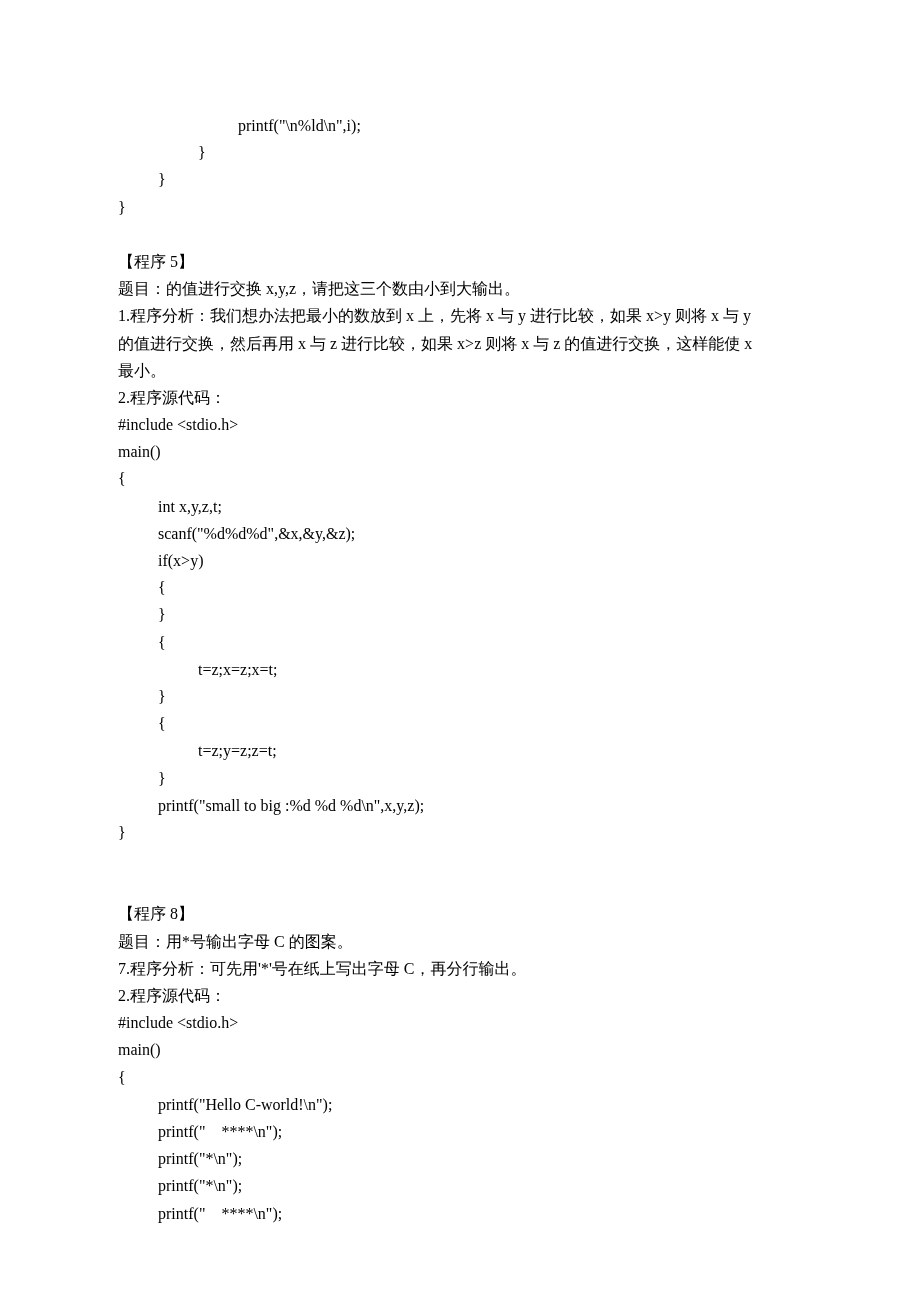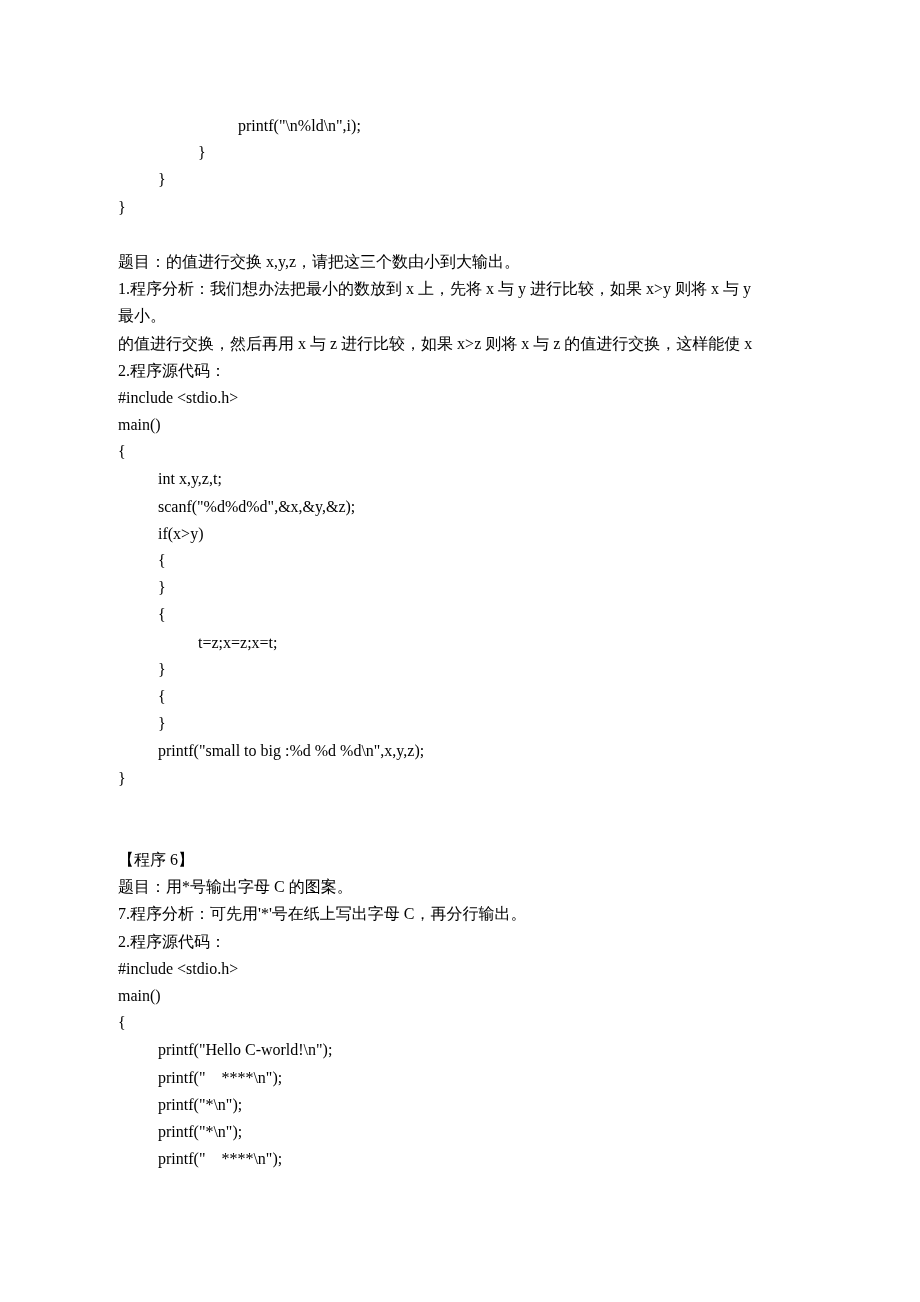--- a/index.html
+++ b/index.html
@@ -30,44 +30,46 @@
 
 <div class="page">
 
   <div class="code-line indent3">printf("\n%ld\n",i);</div>
   <div class="code-line indent2">}</div>
   <div class="code-line indent1">}</div>
   <div class="code-line">}</div>
 
   <div class="spacer"></div>
 
+  <div>【程序 5】</div>
   <div>题目：的值进行交换 x,y,z，请把这三个数由小到大输出。</div>
   <div>1.程序分析：我们想办法把最小的数放到 x 上，先将 x 与 y 进行比较，如果 x&gt;y 则将 x 与 y</div>
+  <div>的值进行交换，然后再用 x 与 z 进行比较，如果 x&gt;z 则将 x 与 z 的值进行交换，这样能使 x</div>
   <div>最小。</div>
-  <div>的值进行交换，然后再用 x 与 z 进行比较，如果 x&gt;z 则将 x 与 z 的值进行交换，这样能使 x</div>
   <div>2.程序源代码：</div>
   <div class="code-line">#include &lt;stdio.h&gt;</div>
   <div class="code-line">main()</div>
   <div class="code-line">{</div>
   <div class="code-line indent1">int x,y,z,t;</div>
   <div class="code-line indent1">scanf("%d%d%d",&amp;x,&amp;y,&amp;z);</div>
   <div class="code-line indent1">if(x&gt;y)</div>
   <div class="code-line indent1">{</div>
   <div class="code-line indent1">}</div>
   <div class="code-line indent1">{</div>
   <div class="code-line indent2">t=z;x=z;x=t;</div>
   <div class="code-line indent1">}</div>
   <div class="code-line indent1">{</div>
+  <div class="code-line indent2">t=z;y=z;z=t;</div>
   <div class="code-line indent1">}</div>
   <div class="code-line indent1">printf("small to big :%d %d %d\n",x,y,z);</div>
   <div class="code-line">}</div>
 
   <div class="spacer2"></div>
 
-  <div>【程序 6】</div>
+  <div>【程序 8】</div>
   <div>题目：用*号输出字母 C 的图案。</div>
   <div>7.程序分析：可先用'*'号在纸上写出字母 C，再分行输出。</div>
   <div>2.程序源代码：</div>
   <div class="code-line">#include &lt;stdio.h&gt;</div>
   <div class="code-line">main()</div>
   <div class="code-line">{</div>
   <div class="code-line indent1">printf("Hello C-world!\n");</div>
   <div class="code-line indent1">printf("    ****\n");</div>
   <div class="code-line indent1">printf("*\n");</div>
   <div class="code-line indent1">printf("*\n");</div>

